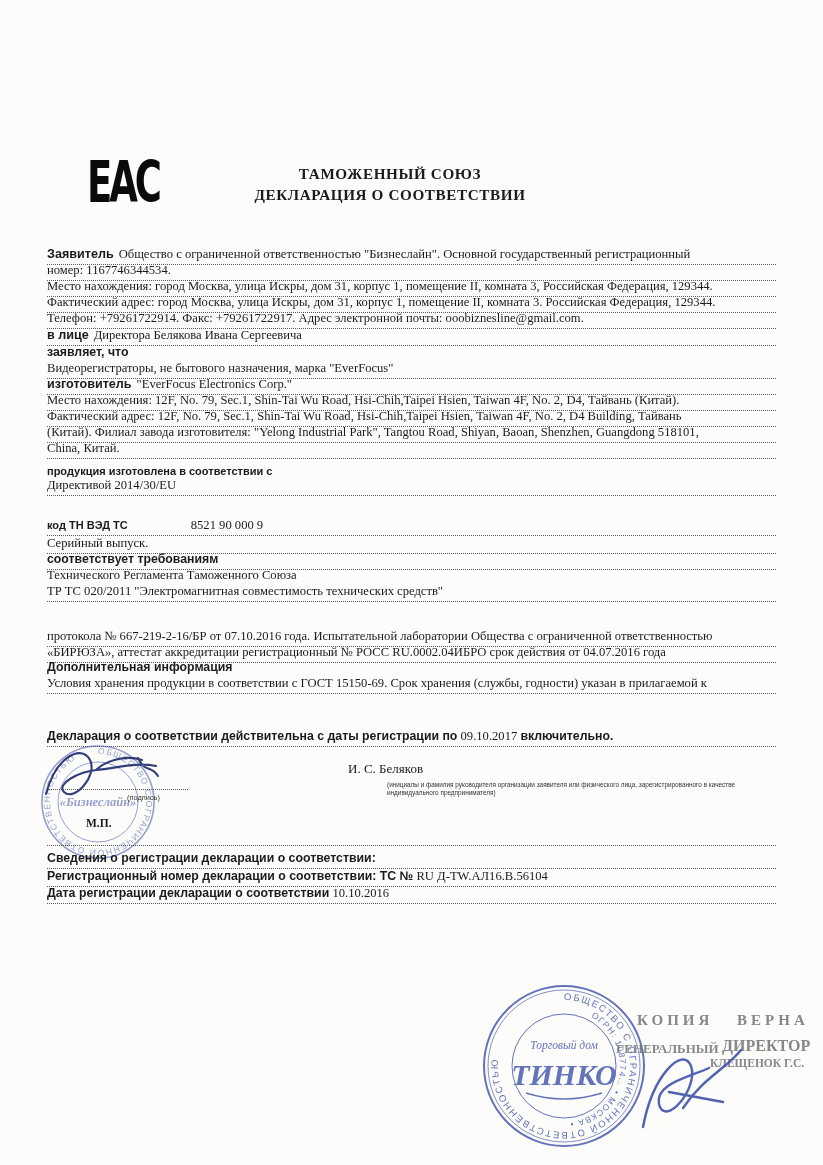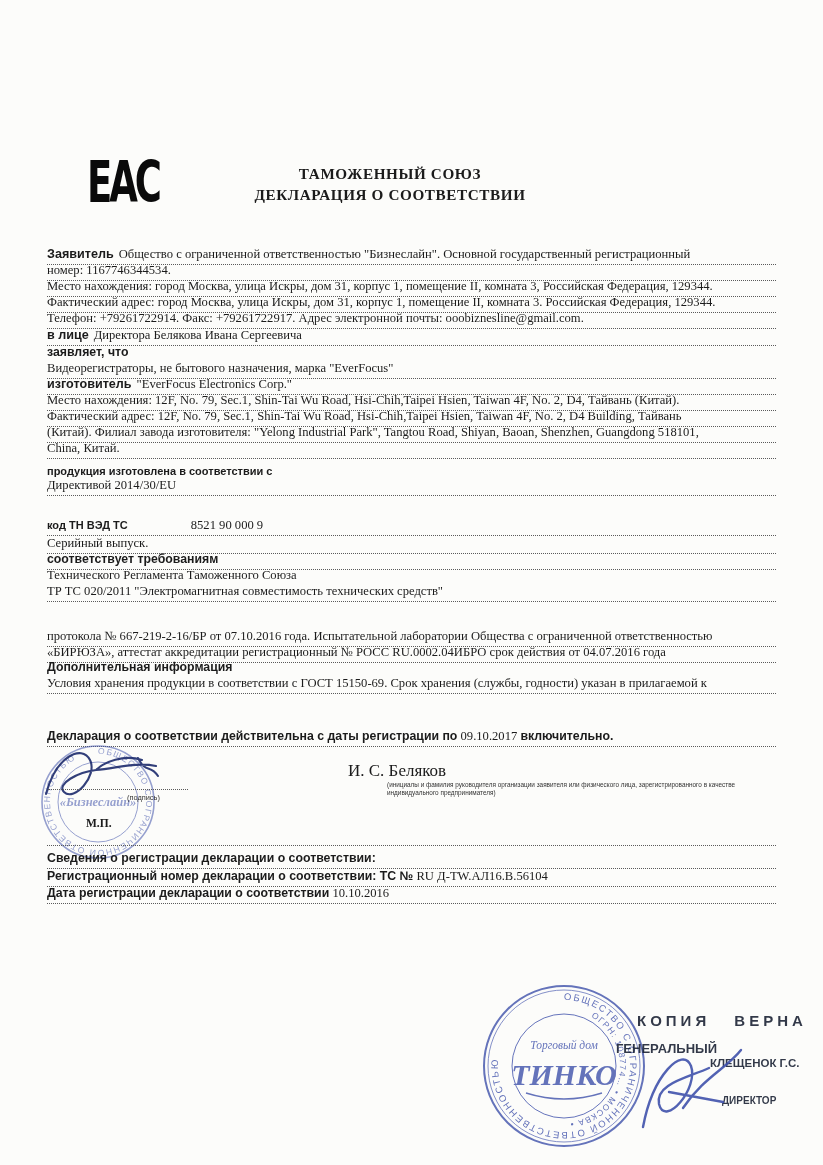--- a/index.html
+++ b/index.html
@@ -8,21 +8,21 @@
     background:#fcfcfa;overflow:hidden;color:#1b1b1b;
     font-family:"Liberation Serif",serif;
   }
   .l{position:absolute;left:47px;width:729px;font-size:12.6px;line-height:15.5px;height:17px;white-space:nowrap;}
   .dot{border-bottom:1px dotted #5a5a5a;}
   .sb{font-family:"Liberation Sans",sans-serif;font-weight:bold;font-size:12.3px;}
   .s11{font-size:11px;}
   .lbl{font-family:"Liberation Sans",sans-serif;font-weight:bold;margin-right:5px;}
   .title{position:absolute;left:0;width:780px;text-align:center;font-weight:bold;font-size:15.2px;letter-spacing:.6px;margin-top:8px;}
   .tiny{position:absolute;font-family:"Liberation Sans",sans-serif;font-size:6.4px;color:#333;white-space:nowrap;padding-left:39px;}
-  .stamp-txt{position:absolute;font-family:Liberation Sans, sans-serif;font-weight:bold;color:#0f172a;opacity:.85;white-space:nowrap;}
+  .stamp-txt{position:absolute;font-family:Liberation Serif, serif;font-weight:bold;color:#737373;opacity:.85;white-space:nowrap;}
   .hr-dot{position:absolute;left:47px;width:729px;border-bottom:1px dotted #5a5a5a;height:0;}
 </style>
 </head>
 <body>
 
 <div class="page">
 
   <svg style="position:absolute;left:84px;top:146px" width="78" height="72" viewBox="0 0 78 72">
     <text x="39" y="37" text-anchor="middle" transform="scale(1,1.52)" font-family="DejaVu Sans, sans-serif" font-weight="bold" font-size="37" letter-spacing="-3" fill="#0a0a0a">ЕАС</text>
   </svg>
@@ -88,21 +88,21 @@
   </svg>
 
   <svg style="position:absolute;left:38px;top:744px" width="150" height="70" viewBox="0 0 150 70">
     <path d="M8 50 C 18 12, 44 0, 52 16 C 60 32, 36 58, 26 48 C 18 40, 40 28, 58 26 C 80 24, 98 18, 118 22 M58 26 C 66 18, 86 10, 104 16 M100 14 C 108 30, 112 20, 120 32" fill="none" stroke="#1c2a6b" stroke-width="2.1" stroke-linecap="round" opacity=".9"></path>
   </svg>
 
   <div class="hr-dot" style="left:48px;width:140px;top:789px"></div>
   <div class="tiny" style="left:88px;top:793px;font-size:7.4px">(подпись)</div>
   <div style="position:absolute;left:86px;top:817px;font-weight:bold;font-size:11.5px">М.П.</div>
 
-  <div style="position:absolute;left:348px;top:761px;font-size:17px">И. С. Беляков</div>
+  <div style="position:absolute;left:348px;top:761px;font-size:13px">И. С. Беляков</div>
   <div class="tiny" style="left:348px;top:781px">(инициалы и фамилия руководителя организации заявителя или физического лица, зарегистрированного в качестве</div>
   <div class="tiny" style="left:348px;top:789px">индивидуального предпринимателя)</div>
 
   <div class="hr-dot" style="top:845px"></div>
   <div class="l dot sb" style="top:851px">Сведения о регистрации декларации о соответствии:</div>
   <div class="l dot" style="top:869px">
     <span class="sb">Регистрационный номер декларации о соответствии: ТС №</span>
     <span>RU Д-TW.АЛ16.В.56104</span>
   </div>
   <div class="l dot" style="top:886px">
@@ -124,20 +124,20 @@
     <text font-size="8.5" fill="#3f51ab" letter-spacing="1.2" font-family="Liberation Sans, sans-serif">
       <textPath href="#ringB2" startOffset="8%">ОГРН: 108774…   •   МОСКВА   •</textPath>
     </text>
     <text x="86" y="66" text-anchor="middle" font-size="11.5" font-style="italic" fill="#3f51ab" font-family="Liberation Serif, serif">Торговый дом</text>
     <text x="86" y="102" text-anchor="middle" font-size="30" font-weight="bold" font-style="italic" fill="#3f51ab" font-family="Liberation Serif, serif">ТИНКО</text>
     <path d="M48 110 Q86 122 124 110" fill="none" stroke="#3f51ab" stroke-width="1.4"></path>
   </svg>
 
   <div class="stamp-txt" style="left:637px;top:1012px;font-size:15px;letter-spacing:4px;word-spacing:16px">КОПИЯ ВЕРНА</div>
   <div class="stamp-txt" style="left:616px;top:1041px;font-size:13px">ГЕНЕРАЛЬНЫЙ</div>
-  <div class="stamp-txt" style="left:722px;top:1095px;font-size:10px">ДИРЕКТОР</div>
+  <div class="stamp-txt" style="left:722px;top:1037px;font-size:16px">ДИРЕКТОР</div>
   <div class="stamp-txt" style="left:710px;top:1057px;font-size:11.5px">КЛЕЩЕНОК Г.С.</div>
 
   <svg style="position:absolute;left:625px;top:1032px" width="145" height="105" viewBox="0 0 145 105">
     <path d="M18 95 C 28 42, 58 14, 66 34 C 74 56, 40 96, 34 72 C 30 52, 62 46, 84 36 M58 76 C 78 46, 102 36, 116 18 M44 60 L 98 70" fill="none" stroke="#3f51ab" stroke-width="2.4" stroke-linecap="round" opacity=".9"></path>
   </svg>
 
 </div>
 
 </body></html>

